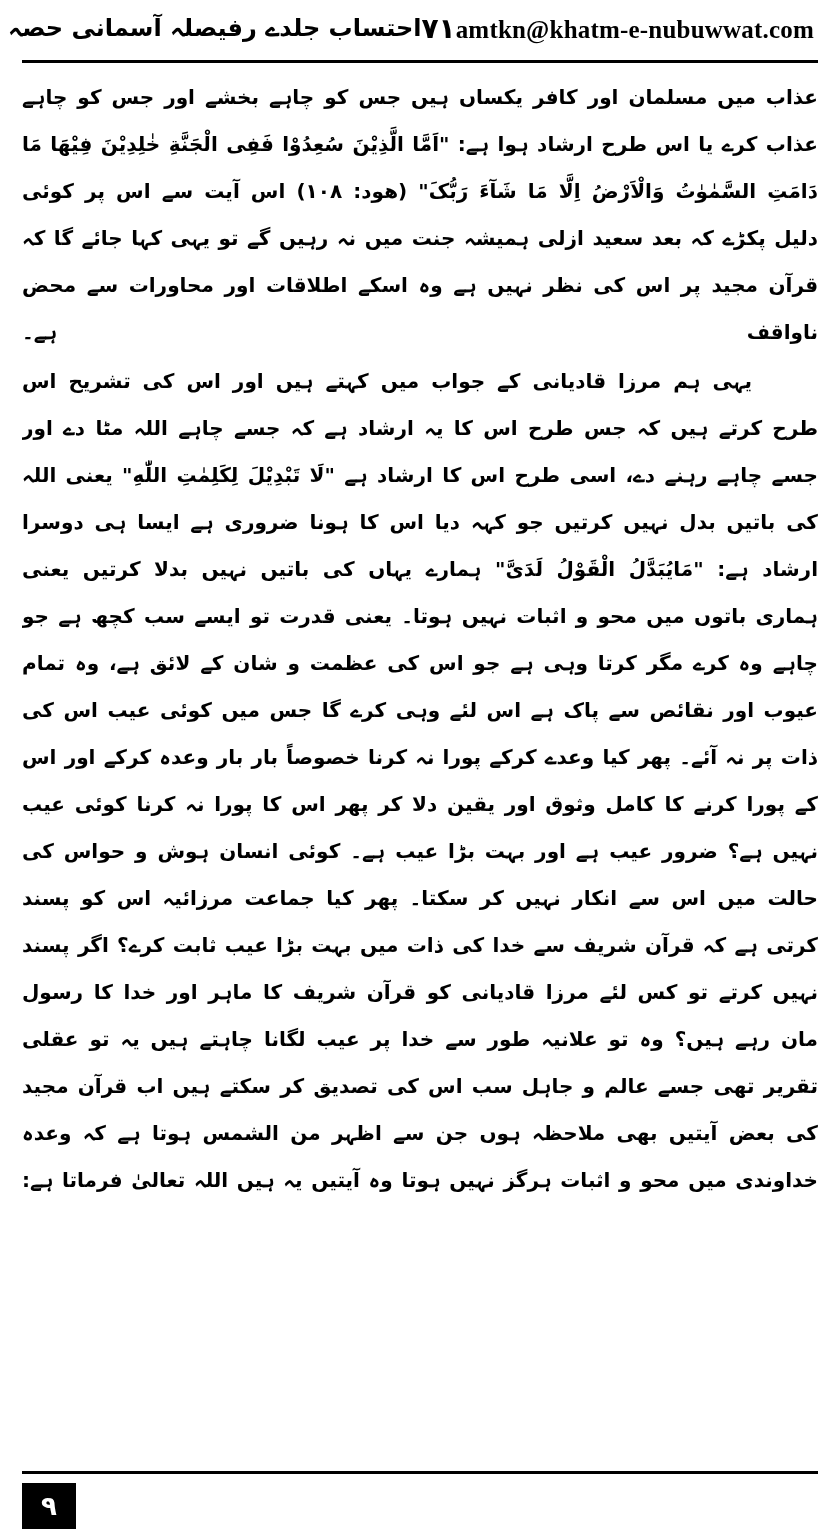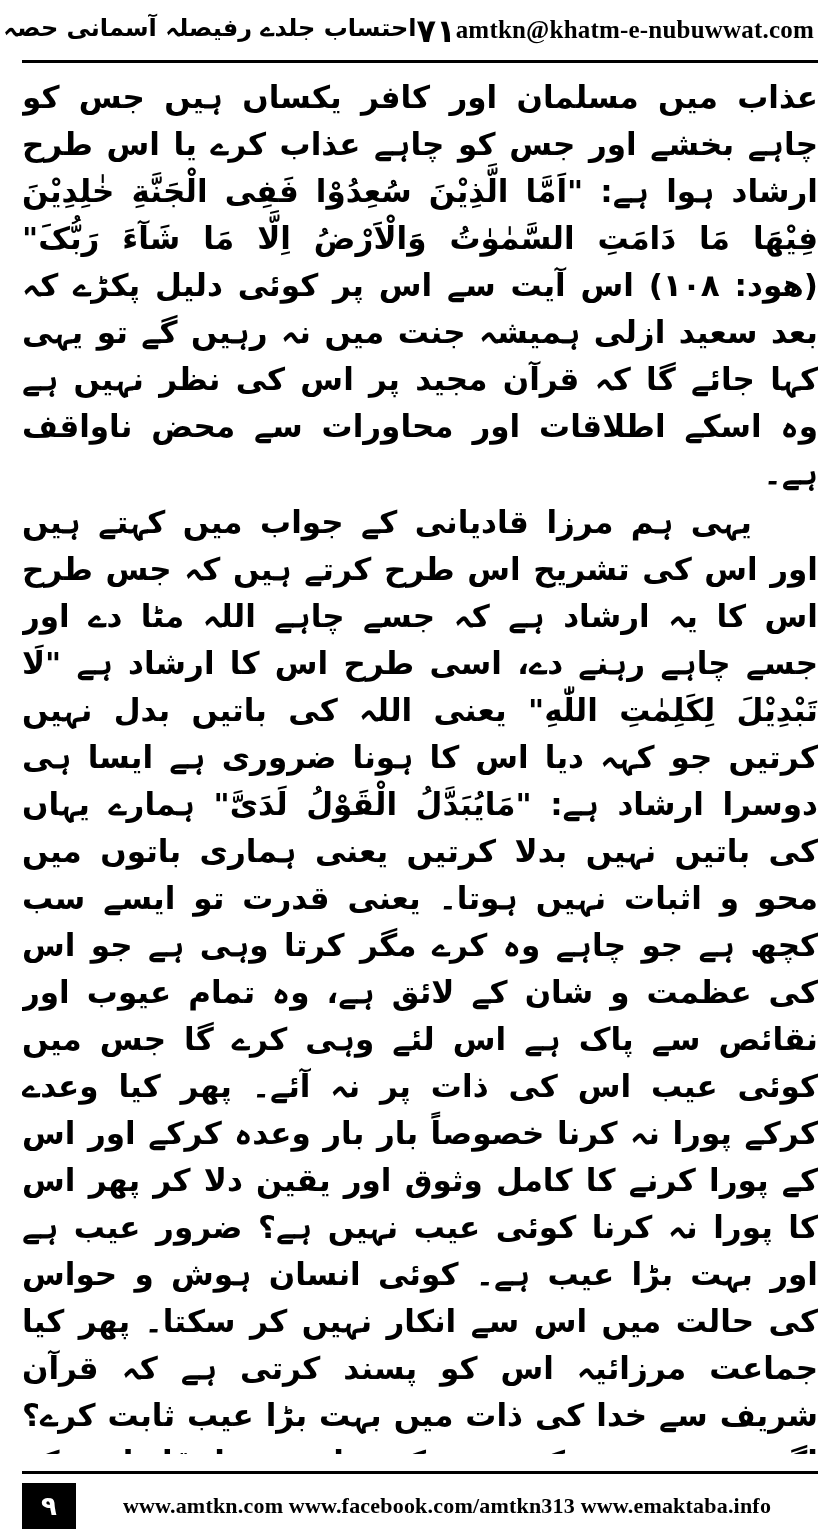--- a/index.html
+++ b/index.html
@@ -40,21 +40,21 @@
     font-size: 25px;
     font-weight: 700;
     color: #000;
     letter-spacing: 0.2px;
     direction: ltr;
     white-space: nowrap;
     padding-top: 6px;
   }
   .header-center {
     font-family: "DejaVu Sans", sans-serif;
-    font-size: 32px;
+    font-size: 28px;
     font-weight: 700;
     color: #000;
     white-space: nowrap;
     padding-top: 2px;
   }
   .header-title {
     font-family: "DejaVu Sans", sans-serif;
     font-size: 24px;
     font-weight: 700;
     color: #000;
@@ -75,21 +75,21 @@
     position: absolute;
     top: 74px;
     left: 22px;
     width: 796px;
     height: 1380px;
     overflow: hidden;
   }
   p.para {
     margin: 0 0 2px 0;
     font-family: "DejaVu Sans", sans-serif;
-    font-size: 31px;
+    font-size: 20px;
     line-height: 47px;
     color: #000;
     text-align: justify;
     text-align-last: justify;
     font-weight: 600;
     word-spacing: 1px;
   }
   p.para.indent {
     text-indent: 66px;
   }
@@ -154,16 +154,15 @@
   <div class="content">
     <p class="para">عذاب میں مسلمان اور کافر یکساں ہیں جس کو چاہے بخشے اور جس کو چاہے عذاب کرے یا اس طرح ارشاد ہوا ہے: "اَمَّا الَّذِیْنَ سُعِدُوْا فَفِی الْجَنَّةِ خٰلِدِیْنَ فِیْھَا مَا دَامَتِ السَّمٰوٰتُ وَالْاَرْضُ اِلَّا مَا شَآءَ رَبُّکَ" (ھود: ۱۰۸) اس آیت سے اس پر کوئی دلیل پکڑے کہ بعد سعید ازلی ہمیشہ جنت میں نہ رہیں گے تو یہی کہا جائے گا کہ قرآن مجید پر اس کی نظر نہیں ہے وہ اسکے اطلاقات اور محاورات سے محض ناواقف ہے۔</p>
     <p class="para indent">یہی ہم مرزا قادیانی کے جواب میں کہتے ہیں اور اس کی تشریح اس طرح کرتے ہیں کہ جس طرح اس کا یہ ارشاد ہے کہ جسے چاہے اللہ مٹا دے اور جسے چاہے رہنے دے، اسی طرح اس کا ارشاد ہے "لَا تَبْدِیْلَ لِکَلِمٰتِ اللّٰهِ" یعنی اللہ کی باتیں بدل نہیں کرتیں جو کہہ دیا اس کا ہونا ضروری ہے ایسا ہی دوسرا ارشاد ہے: "مَایُبَدَّلُ الْقَوْلُ لَدَیَّ" ہمارے یہاں کی باتیں نہیں بدلا کرتیں یعنی ہماری باتوں میں محو و اثبات نہیں ہوتا۔ یعنی قدرت تو ایسے سب کچھ ہے جو چاہے وہ کرے مگر کرتا وہی ہے جو اس کی عظمت و شان کے لائق ہے، وہ تمام عیوب اور نقائص سے پاک ہے اس لئے وہی کرے گا جس میں کوئی عیب اس کی ذات پر نہ آئے۔ پھر کیا وعدے کرکے پورا نہ کرنا خصوصاً بار بار وعدہ کرکے اور اس کے پورا کرنے کا کامل وثوق اور یقین دلا کر پھر اس کا پورا نہ کرنا کوئی عیب نہیں ہے؟ ضرور عیب ہے اور بہت بڑا عیب ہے۔ کوئی انسان ہوش و حواس کی حالت میں اس سے انکار نہیں کر سکتا۔ پھر کیا جماعت مرزائیہ اس کو پسند کرتی ہے کہ قرآن شریف سے خدا کی ذات میں بہت بڑا عیب ثابت کرے؟ اگر پسند نہیں کرتے تو کس لئے مرزا قادیانی کو قرآن شریف کا ماہر اور خدا کا رسول مان رہے ہیں؟ وہ تو علانیہ طور سے خدا پر عیب لگانا چاہتے ہیں یہ تو عقلی تقریر تھی جسے عالم و جاہل سب اس کی تصدیق کر سکتے ہیں اب قرآن مجید کی بعض آیتیں بھی ملاحظہ ہوں جن سے اظہر من الشمس ہوتا ہے کہ وعدہ خداوندی میں محو و اثبات ہرگز نہیں ہوتا وہ آیتیں یہ ہیں اللہ تعالیٰ فرماتا ہے:</p>
 
   </div>
 
   <div class="rule-bottom"></div>
 
   <div class="footer">
     <div class="page-number-box">۹</div>
-    <div class="footer-links">www.amtkn.com  www.facebook.com/amtkn313  www.emaktaba.info</div>
   </div>
 
 </div>
 
 </body></html>

